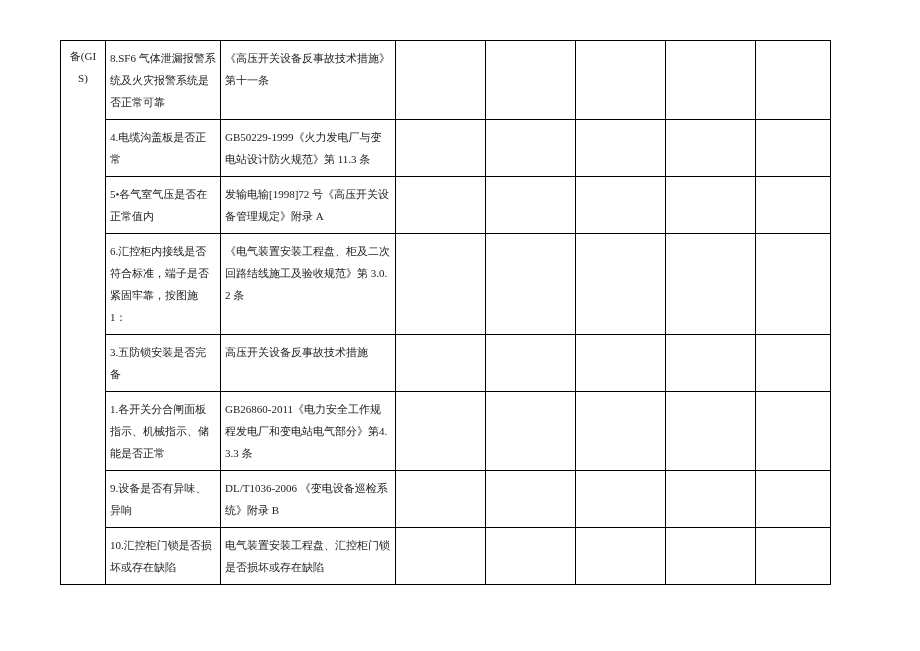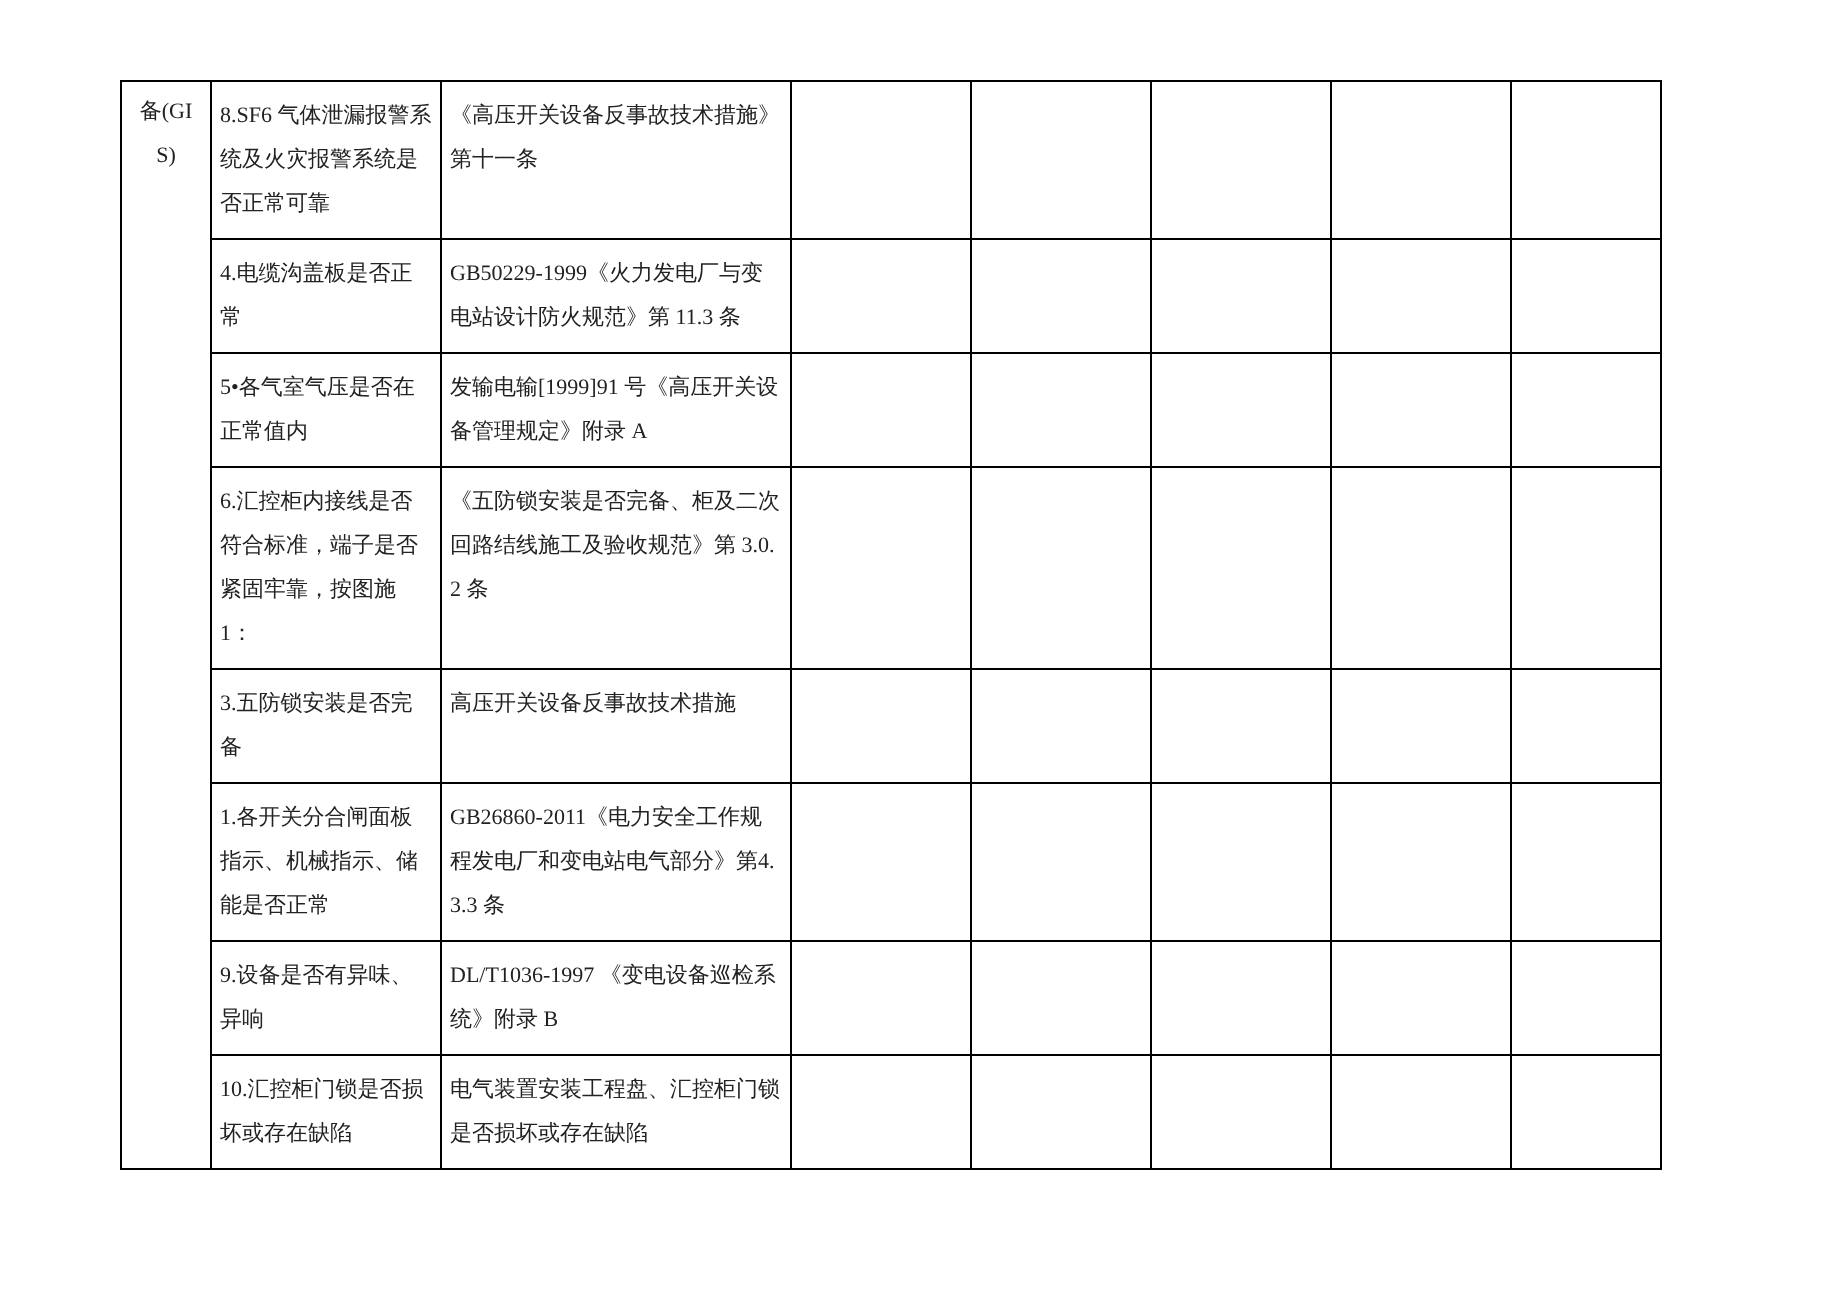--- a/index.html
+++ b/index.html
@@ -71,30 +71,30 @@
       <td class="col-b">4.电缆沟盖板是否正常</td>
       <td class="col-c">GB50229-1999《火力发电厂与变电站设计防火规范》第 11.3 条</td>
       <td></td>
       <td></td>
       <td></td>
       <td></td>
       <td></td>
     </tr>
     <tr>
       <td class="col-b">5•各气室气压是否在正常值内</td>
-      <td class="col-c">发输电输[1999]91 号《高压开关设备管理规定》附录 A</td>
+      <td class="col-c">发输电输[1998]72 号《高压开关设备管理规定》附录 A</td>
       <td></td>
       <td></td>
       <td></td>
       <td></td>
       <td></td>
     </tr>
     <tr>
       <td class="col-b">6.汇控柜内接线是否符合标准，端子是否紧固牢靠，按图施 1：</td>
-      <td class="col-c">《五防锁安装是否完备、柜及二次回路结线施工及验收规范》第 3.0.2 条</td>
+      <td class="col-c">《电气装置安装工程盘、柜及二次回路结线施工及验收规范》第 3.0.2 条</td>
       <td></td>
       <td></td>
       <td></td>
       <td></td>
       <td></td>
     </tr>
     <tr>
       <td class="col-b">3.五防锁安装是否完备</td>
       <td class="col-c">高压开关设备反事故技术措施</td>
       <td></td>
@@ -107,21 +107,21 @@
       <td class="col-b">1.各开关分合闸面板指示、机械指示、储能是否正常</td>
       <td class="col-c">GB26860-2011《电力安全工作规程发电厂和变电站电气部分》第4.3.3 条</td>
       <td></td>
       <td></td>
       <td></td>
       <td></td>
       <td></td>
     </tr>
     <tr>
       <td class="col-b">9.设备是否有异味、异响</td>
-      <td class="col-c">DL/T1036-1997 《变电设备巡检系统》附录 B</td>
+      <td class="col-c">DL/T1036-2006 《变电设备巡检系统》附录 B</td>
       <td></td>
       <td></td>
       <td></td>
       <td></td>
       <td></td>
     </tr>
     <tr>
       <td class="col-b">10.汇控柜门锁是否损坏或存在缺陷</td>
       <td class="col-c">电气装置安装工程盘、汇控柜门锁是否损坏或存在缺陷</td>
       <td></td>

